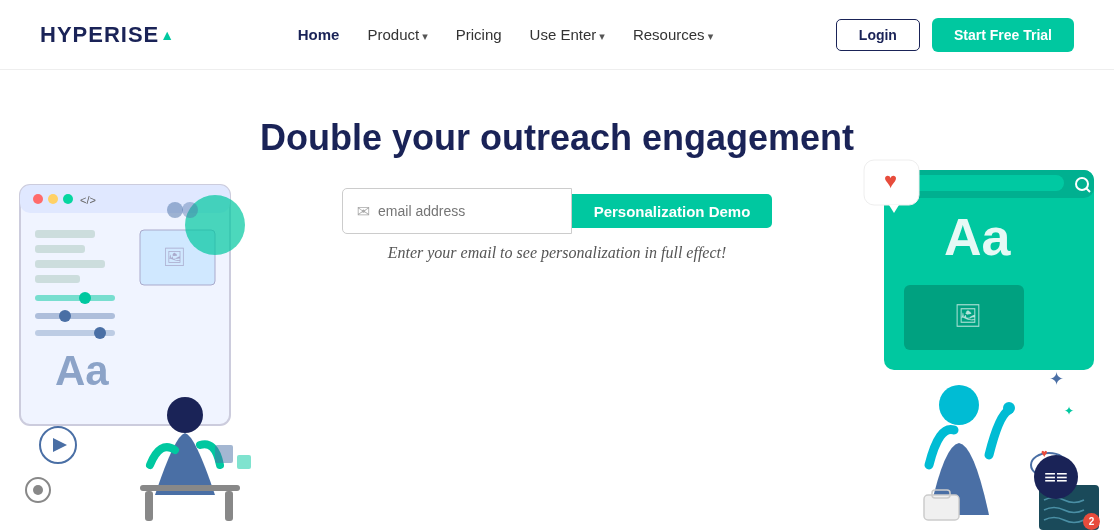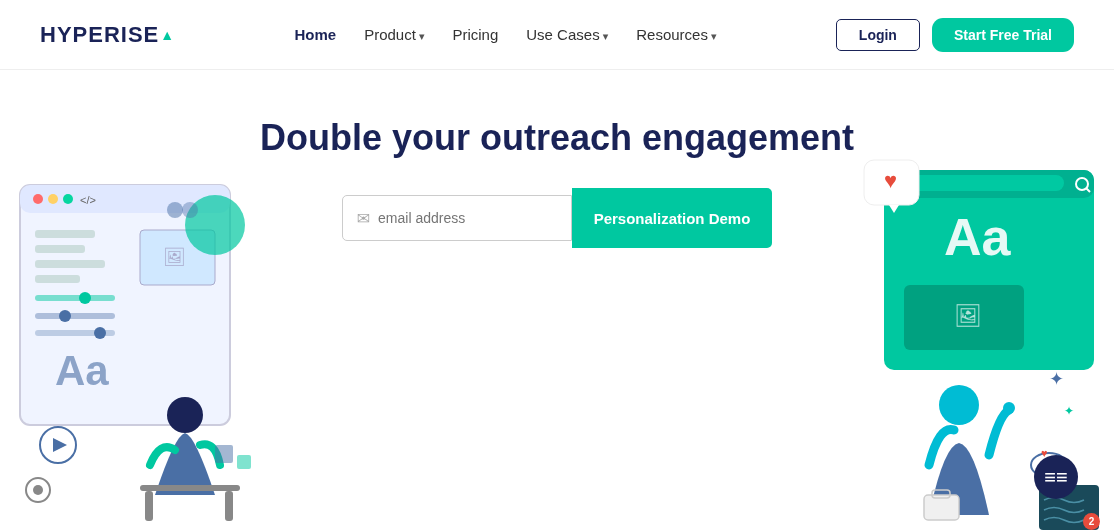--- a/index.html
+++ b/index.html
@@ -62,21 +62,21 @@
       border-radius: 5px;
       font-size: 14px;
       font-weight: 600;
       cursor: pointer;
     }
     .btn-trial {
       background: #00c8a0;
       color: #fff;
       border: none;
       padding: 9px 22px;
-      border-radius: 11px;
+      border-radius: 6px;
       font-size: 14px;
       font-weight: 700;
       cursor: pointer;
     }
 
     
     .hero {
       position: relative;
       display: flex;
       flex-direction: column;
@@ -132,21 +132,21 @@
       font-size: 14px;
       color: #4c1d95;
       width: 100%;
       background: transparent;
     }
     .btn-demo {
       background: #00c8a0;
       color: #fff;
       border: none;
       padding: 0 22px;
-      height: 60px;
+      height: 34px;
       border-radius: 0 5px 5px 0;
       font-size: 15px;
       font-weight: 700;
       cursor: pointer;
       white-space: nowrap;
     }
     .hero-note {
       margin-top: 10px;
       font-size: 13px;
       color: #888;
@@ -231,21 +231,21 @@
     <li>
       <a href="#" class="active">Home</a>
     </li>
     <li>
       <a href="#" class="with-arrow">Product</a>
     </li>
     <li>
       <a href="#">Pricing</a>
     </li>
     <li>
-      <a href="#" class="with-arrow">Use Cases</a>
+      <a href="#" class="with-arrow">Use Enter</a>
     </li>
     <li>
       <a href="#" class="with-arrow">Resources</a>
     </li>
   </ul>
 
   <div class="nav-actions">
     <button class="btn-login">Login</button>
     <button class="btn-trial">Start Free Trial</button>
   </div>
@@ -358,20 +358,23 @@
 
 
   <div class="hero-form">
     <div class="email-input-wrapper">
       <span class="email-icon">✉</span>
       <input type="email" class="email-input" placeholder="email address" style="">
     </div>
     <button class="btn-demo">Personalization Demo</button>
   </div>
 
+  <p class="hero-note">
+    <span>Enter your email to see personalization in full effect!</span>
+  </p>
 
   <div style="position:absolute;bottom:18px;right:18px;z-index:10;">
     <div class="chat-btn">
       <span style="color:#fff;font-size:20px;">≡</span>
     </div>
     <div class="chat-badge" style="position:absolute;top:-4px;right:-4px;background:#e74c3c;color:#fff;font-size:10px;font-weight:bold;border-radius:50%;width:17px;height:17px;display:flex;align-items:center;justify-content:center;">2</div>
   </div>
 
 </section>
 

